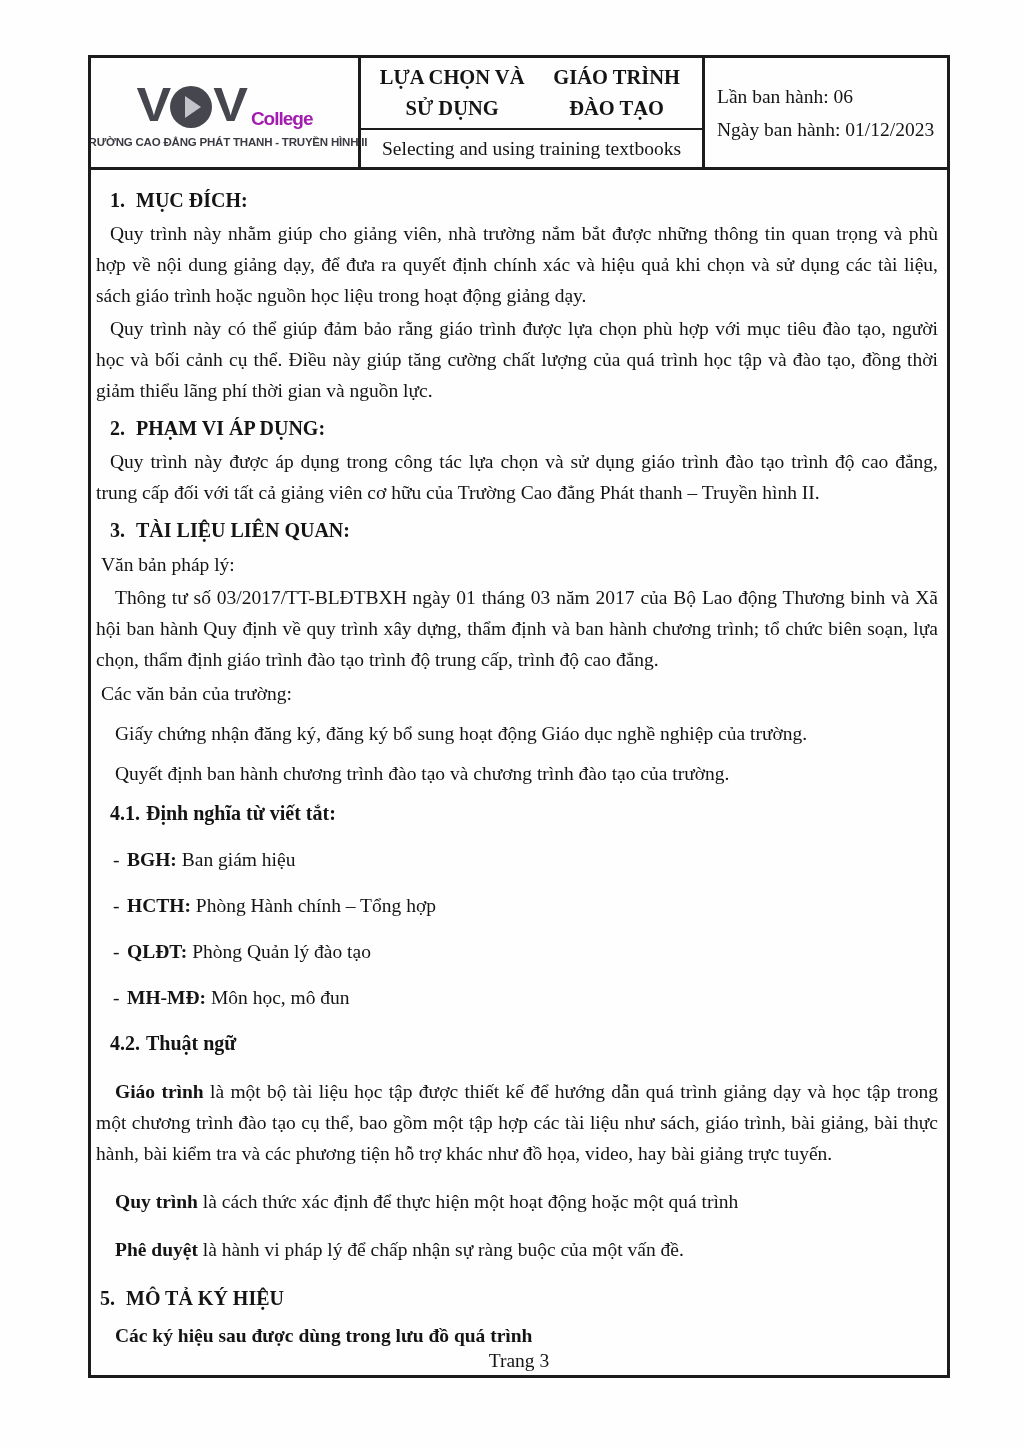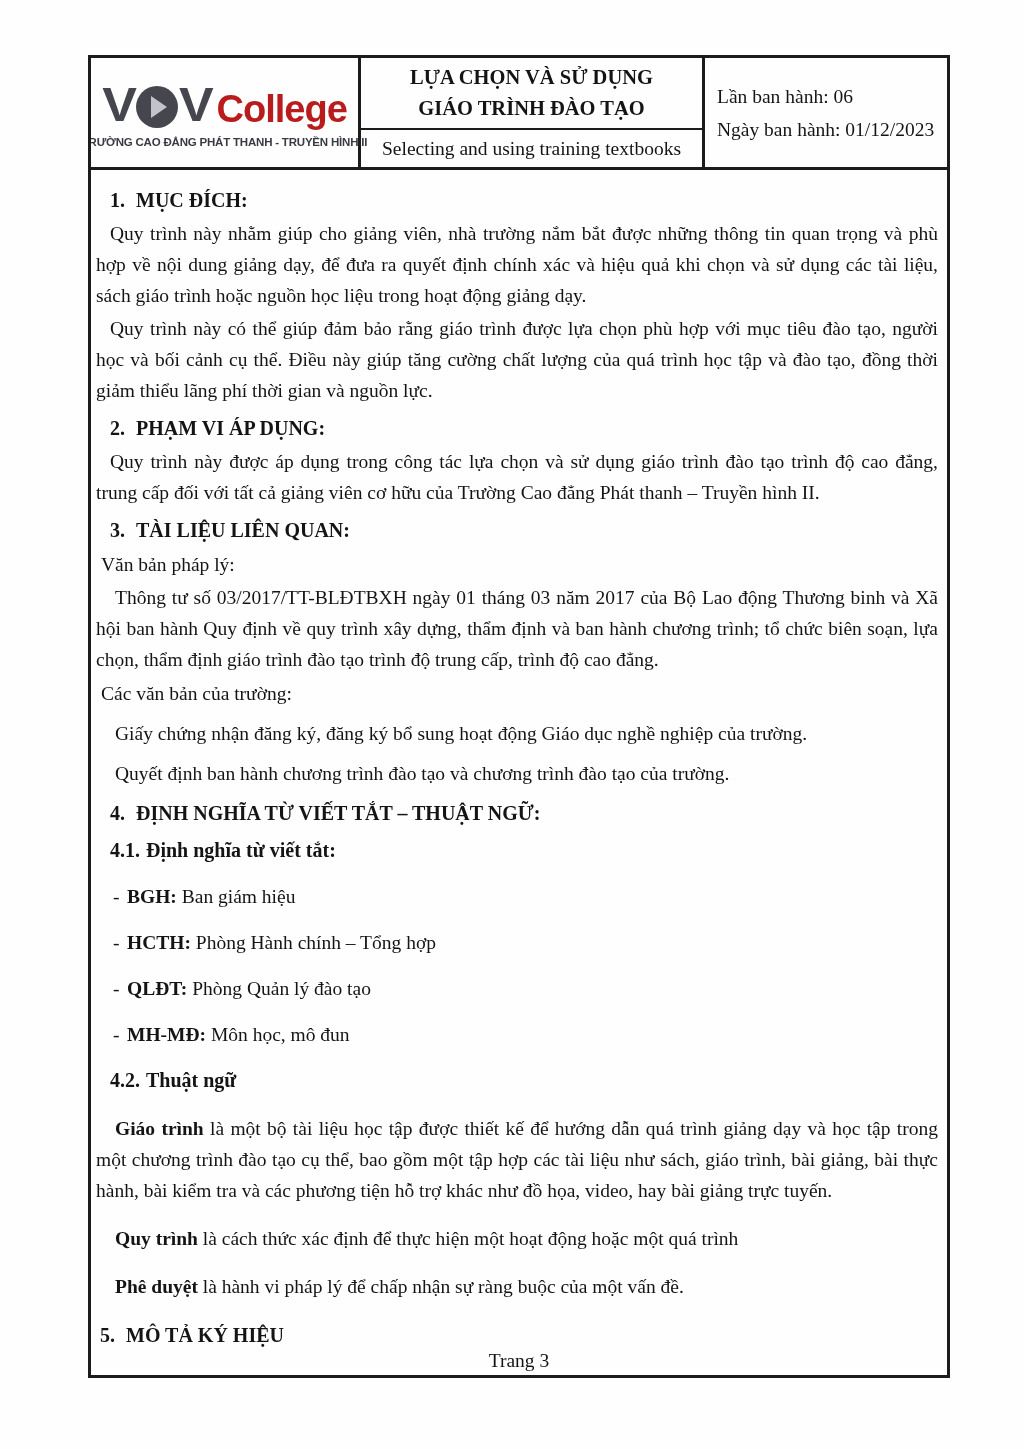--- a/index.html
+++ b/index.html
@@ -49,33 +49,33 @@
     margin: 0 1px 2px 3px; flex: none;
   }
   .vov-o .tri {
     position: absolute; left: 15px; top: 10px;
     width: 0; height: 0;
     border-left: 16px solid #c3c3c9;
     border-top: 11px solid transparent;
     border-bottom: 11px solid transparent;
   }
   .vov-college {
-    font-size: 38px; font-weight: 700; color: #b91c1c;
+    font-size: 19px; font-weight: 700; color: #a21caf;
     margin-left: 7px; margin-bottom: 2px; letter-spacing: -1px;
   }
   .logo-sub {
     margin-top: 6px;
     font-size: 11.5px; font-weight: 700; color: #3a3a42;
     letter-spacing: -0.2px; white-space: nowrap;
   }
   .title-cell { border-right: 3px solid #1c1c1c; }
   .title-vi {
     flex: 1.6;
     border-bottom: 2px solid #1c1c1c;
-    display: flex; flex-direction: column;
+    display: flex; flex-direction: row;
     align-items: center; justify-content: center;
     font-size: 20.5px; font-weight: 700;
     line-height: 31px; text-align: center;
     padding: 4px 6px;
   }
   .title-en {
     flex: 1;
     display: flex; align-items: center; justify-content: center;
     font-size: 19.5px; padding: 2px 4px;
   }
@@ -178,23 +178,20 @@
 
       <div class="h-sec">
         <span class="num">3.</span><span>TÀI LIỆU LIÊN QUAN:</span>
       </div>
       <p class="label-line">Văn bản pháp lý:</p>
       <p class="para" style="text-indent:19px">Thông tư số 03/2017/TT-BLĐTBXH ngày 01 tháng 03 năm 2017 của Bộ Lao động Thương binh và Xã hội ban hành Quy định về quy trình xây dựng, thẩm định và ban hành chương trình; tổ chức biên soạn, lựa chọn, thẩm định giáo trình đào tạo trình độ trung cấp, trình độ cao đẳng.</p>
       <p class="label-line">Các văn bản của trường:</p>
       <p class="doc-line">Giấy chứng nhận đăng ký, đăng ký bổ sung hoạt động Giáo dục nghề nghiệp của trường.</p>
       <p class="doc-line">Quyết định ban hành chương trình đào tạo và chương trình đào tạo của trường.</p>
 
-      <div class="h-sec">
-        <span class="num">4.</span><span>ĐỊNH NGHĨA TỪ VIẾT TẮT – THUẬT NGỮ:</span>
-      </div>
 
       <div class="h-sub">
         <span class="num">4.1.</span><span>Định nghĩa từ viết tắt:</span>
       </div>
       <p class="abbr-item">
         <span class="dash">-</span><span class="term">BGH:</span> <span>Ban giám hiệu</span>
       </p>
       <p class="abbr-item">
         <span class="dash">-</span><span class="term">HCTH:</span> <span>Phòng Hành chính – Tổng hợp</span>
       </p>

